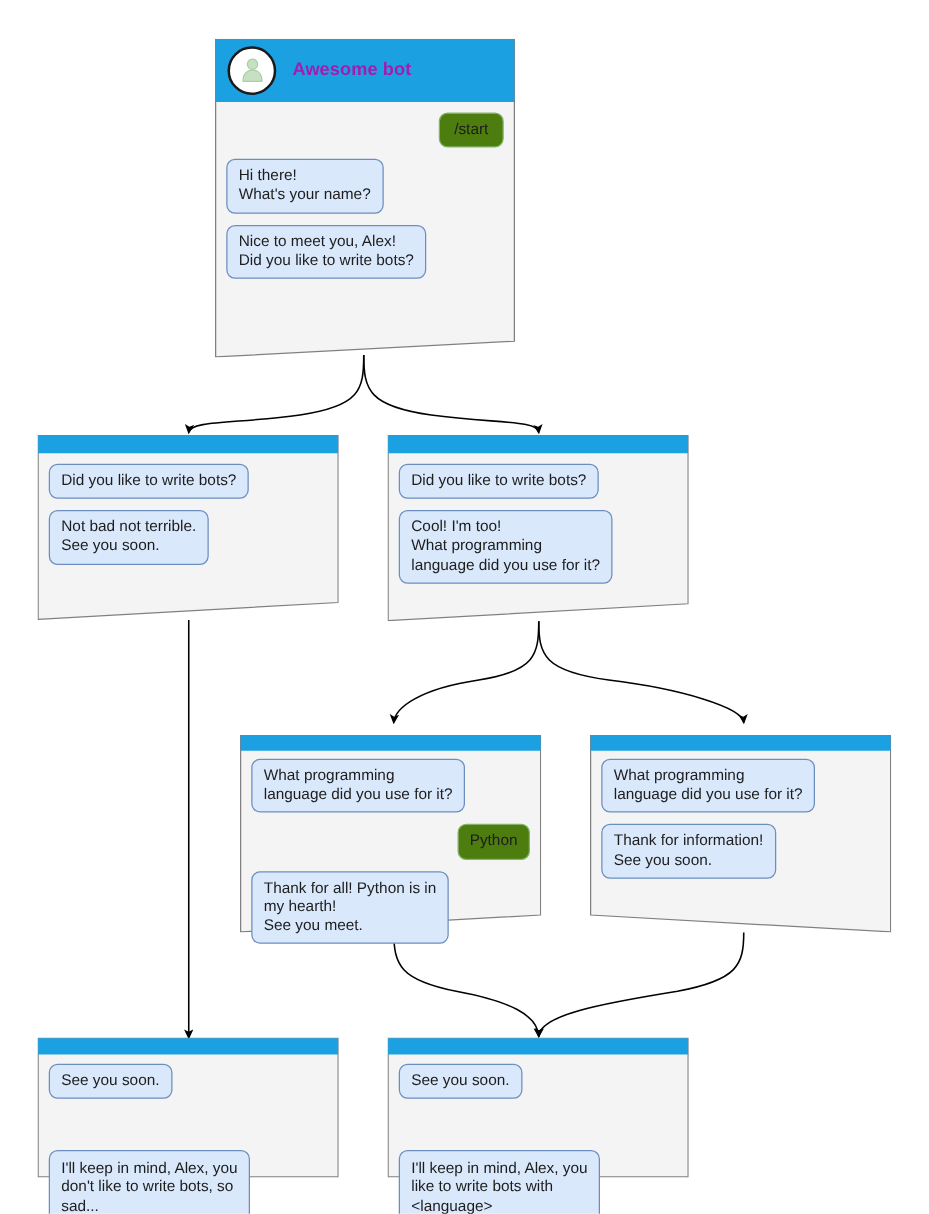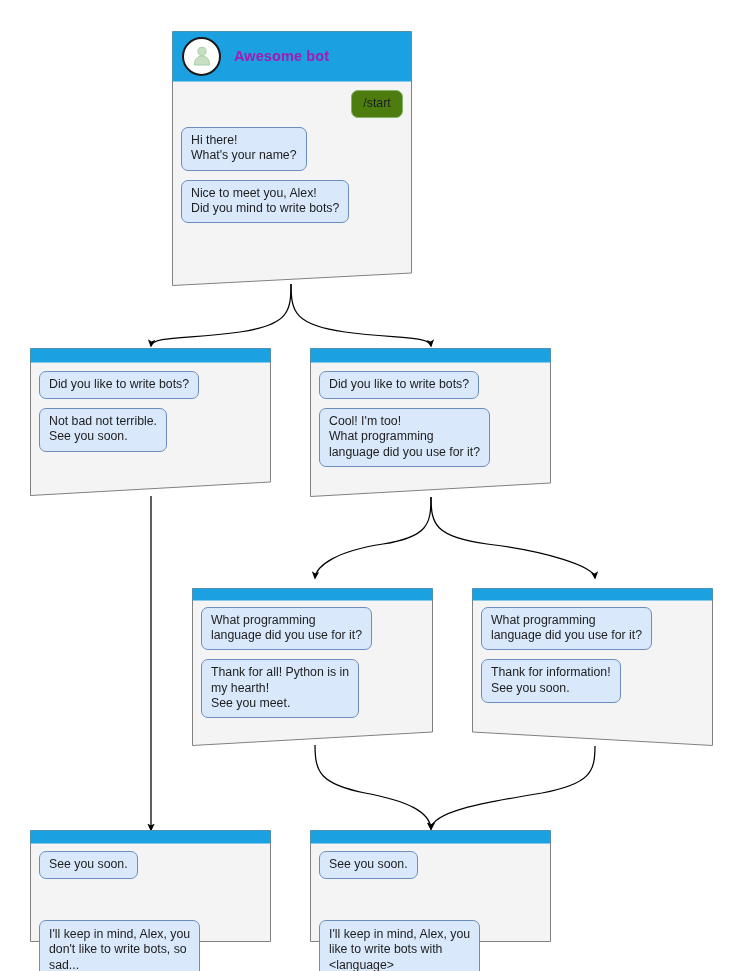--- a/index.html
+++ b/index.html
@@ -86,21 +86,21 @@
       <div class="msgs" style="top:50px;">
         <div class="row right">
           <div class="bub user">/start</div>
         </div>
         <div class="row left">
           <div class="bub bot">Hi there!
 What's your name?</div>
         </div>
         <div class="row left">
           <div class="bub bot">Nice to meet you, Alex!
-Did you mind to write bots?</div>
+Did you like to write bots?</div>
         </div>
       </div>
     </div>
   </div>
 
   <div class="panel" style="left:30px;top:348px;width:241px;height:148px;">
     <svg class="skew" viewBox="0 0 241 148" preserveAspectRatio="none">
       <path d="M0.5,0.5 L240.5,0.5 L240.5,134 L0.5,147.5 Z" fill="#f4f4f4" stroke="#808080" stroke-width="1"></path>
       <path d="M0.5,0.5 L240.5,0.5 L240.5,14.5 L0.5,14.5 Z" fill="#1ba1e2" stroke="none"></path>
     </svg>
@@ -140,20 +140,23 @@
     <svg class="skew" viewBox="0 0 241 158" preserveAspectRatio="none">
       <path d="M0.5,0.5 L240.5,0.5 L240.5,144 L0.5,157.5 Z" fill="#f4f4f4" stroke="#808080" stroke-width="1"></path>
       <path d="M0.5,0.5 L240.5,0.5 L240.5,12.5 L0.5,12.5 Z" fill="#1ba1e2" stroke="none"></path>
     </svg>
     <div class="content">
       <div class="msgs" style="top:10px;">
         <div class="row left">
           <div class="bub bot">What programming
 language did you use for it?</div>
         </div>
+        <div class="row right">
+          <div class="bub user">Python</div>
+        </div>
         <div class="row left">
           <div class="bub bot">Thank for all! Python is in
 my hearth!
 See you meet.</div>
         </div>
       </div>
     </div>
   </div>
 
   <div class="panel" style="left:472px;top:588px;width:241px;height:158px;">

